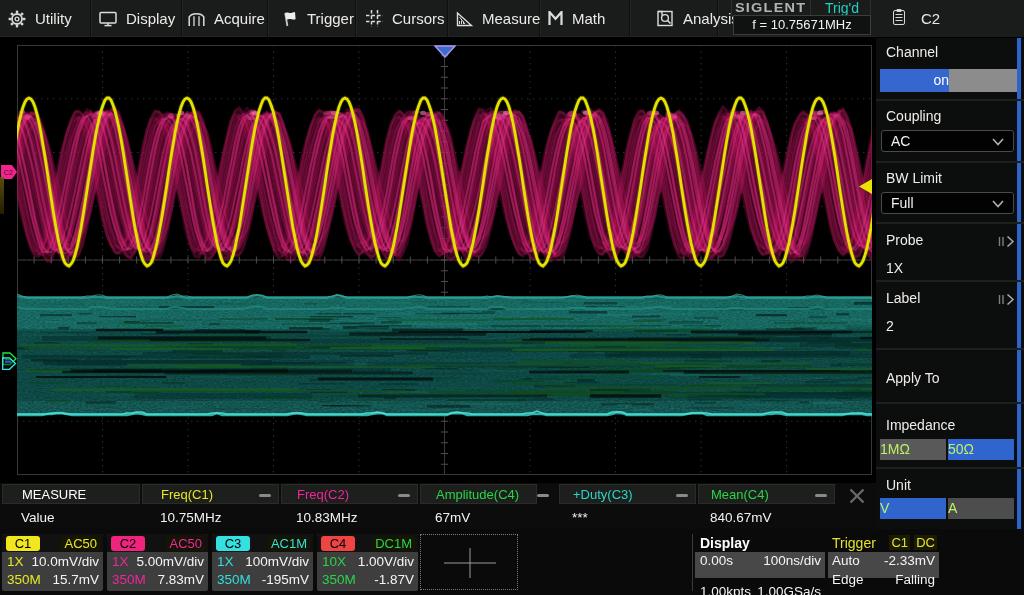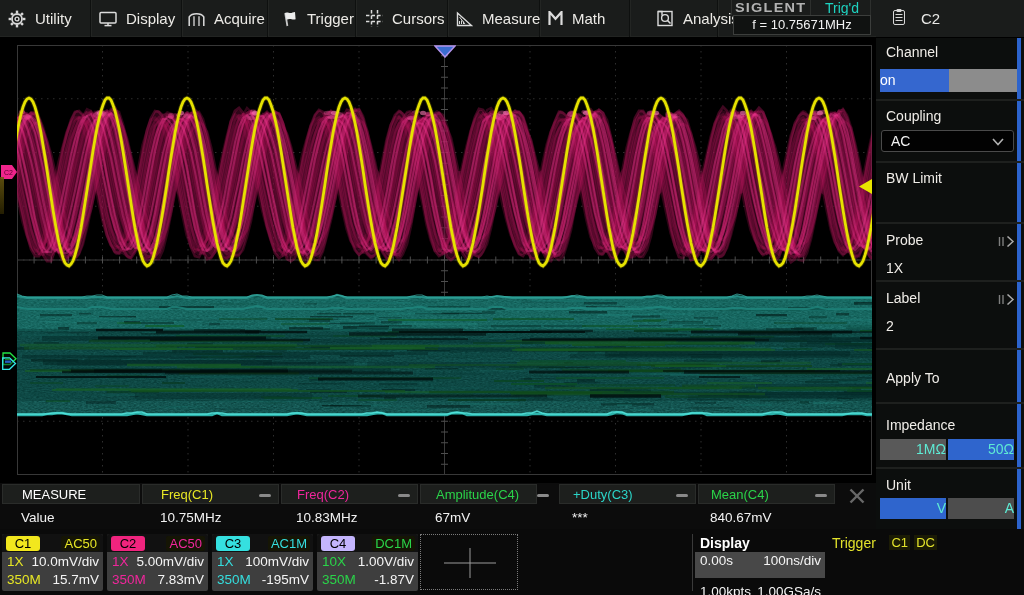--- a/index.html
+++ b/index.html
@@ -38,21 +38,21 @@
 .hdr{position:absolute;left:0;top:0;width:100%;height:18px}
 .gbody{position:absolute;left:0;top:18px;width:100%;height:26px;background:#484848}
 .row{position:absolute;width:100%;height:19px;font-size:13.5px;color:#f4f4f4}
 #timebox{position:absolute;left:941px;top:0px;width:83px;height:66px;color:#f2f2f2;font-size:13.5px;text-align:right}
 
 #sidebar{position:absolute;left:876px;top:38px;width:148px;height:491px;background:#0c0e0d}
 .sec{position:absolute;left:0;width:148px;border-top:2px solid #1e201e}
 .slabel{position:absolute;left:10px;color:#f0ede8;font-size:14px}
 .sval{position:absolute;left:10px;color:#f0ede8;font-size:14px}
 .drop{position:absolute;left:5px;width:133px;height:22px;background:#020202;border:1px solid #4a4a4a;border-radius:3px;color:#f2f2f2;font-size:14px;line-height:20px;padding-left:9px}
-.btn{position:absolute;width:66px;height:21px;font-size:14px;text-align:right;line-height:21px;color:#5eead4}
+.btn{position:absolute;width:66px;height:21px;font-size:14px;text-align:left;line-height:21px;color:#bef264}
 #scrollbar{position:absolute;left:141px;top:0px;width:4px;height:491px;background:#2c63cc}
 </style></head>
 <body>
 
 <div id="topbar"></div>
 
 <div class="msep" style="left:90px"></div>
 <div class="msep2" style="left:91px"></div>
 <div class="msep" style="left:181px"></div>
 <div class="msep2" style="left:182px"></div>
@@ -1008,21 +1008,21 @@
         <span class="chl" style="color:#35dede">1X</span>
         <span class="chv">100mV/div</span>
       </div>
   <div class="chr" style="top:38px">
         <span class="chl" style="color:#35dede">350M</span>
         <span class="chv">-195mV</span>
       </div>
 </div>
 <div class="chbox" style="left:317px">
   <div class="chtop"></div>
-  <div class="chchip" style="background:#c4b5fd">C4</div>
+  <div class="chchip" style="background:#ef4444">C4</div>
   <div class="chcoup" style="color:#2ad449">DC1M</div>
   <div class="chr" style="top:20px">
         <span class="chl" style="color:#2ad449">10X</span>
         <span class="chv">1.00V/div</span>
       </div>
   <div class="chr" style="top:38px">
         <span class="chl" style="color:#2ad449">350M</span>
         <span class="chv">-1.87V</span>
       </div>
 </div>
@@ -1049,37 +1049,50 @@
           <span style="position:absolute;right:4px">1.00GSa/s</span>
         </div>
   </div>
 </div>
 <div id="trbox">
   <div class="hdr">
         <span style="position:absolute;left:4px;top:1px;color:#e3e32b;font-size:14px">Trigger</span>
         <span style="position:absolute;right:29px;top:1px;color:#e3e32b;font-size:13px;background:#1b1b05;padding:0 2px">C1</span>
         <span style="position:absolute;right:2px;top:1px;color:#e3e32b;font-size:13px;background:#1b1b05;padding:0 2px">DC</span>
       </div>
+  <div class="gbody">
+    <div class="row" style="top:1px">
+          <span style="position:absolute;left:4px">Auto</span>
+          <span style="position:absolute;right:4px">-2.33mV</span>
+        </div>
+    <div class="row" style="top:20px">
+          <span style="position:absolute;left:4px">Edge</span>
+          <span style="position:absolute;right:4px">Falling</span>
+        </div>
+  </div>
 </div>
 
 </div>
 
 <div id="sidebar">
 <div id="scrollbar"></div>
 <div class="slabel" style="top:6px">Channel</div>
 <div class="abs" style="left:4px;top:31px;width:137px;height:23px;background:#8c8c8c">
-  <div class="abs" style="left:0;top:0;width:69px;height:23px;background:#3567cf;color:#fff;text-align:left;line-height:23px;font-size:14px">on</div>
+  <div class="abs" style="left:0;top:0;width:69px;height:23px;background:#3567cf;color:#fff;text-align:right;line-height:23px;font-size:14px">on</div>
 </div>
 <div class="sec" style="top:61px"></div>
 <div class="slabel" style="top:70px">Coupling</div>
 <div class="drop" style="top:92px">AC<svg class="abs" style="right:9px;top:7px" width="12" height="8" viewBox="0 0 12 8">
         <polyline points="1,1 6,6.5 11,1" fill="none" stroke="#b0b0b0" stroke-width="1.6"></polyline>
       </svg></div>
 <div class="sec" style="top:123px"></div>
 <div class="slabel" style="top:132px">BW Limit</div>
+<div class="drop" style="top:154px">Full<svg class="abs" style="right:9px;top:7px" width="12" height="8" viewBox="0 0 12 8">
+        <polyline points="1,1 6,6.5 11,1" fill="none" stroke="#b0b0b0" stroke-width="1.6"></polyline>
+      </svg></div>
 <div class="sec" style="top:184px"></div>
 <div class="slabel" style="top:194px">Probe</div>
 <svg class="abs" style="right:7px;top:198px" width="19" height="11" viewBox="0 0 19 11">
       <g stroke="#7e7e7e" stroke-width="1.4" fill="none">
         <line x1="1.5" y1="1" x2="1.5" y2="10"></line>
         <line x1="5" y1="1" x2="5" y2="10"></line>
       </g>
       <polyline points="9.5,0.5 15,5.5 9.5,10.5" fill="none" stroke="#aaaaaa" stroke-width="1.5"></polyline>
     </svg>
 <div class="sval" style="top:222px">1X</div>

